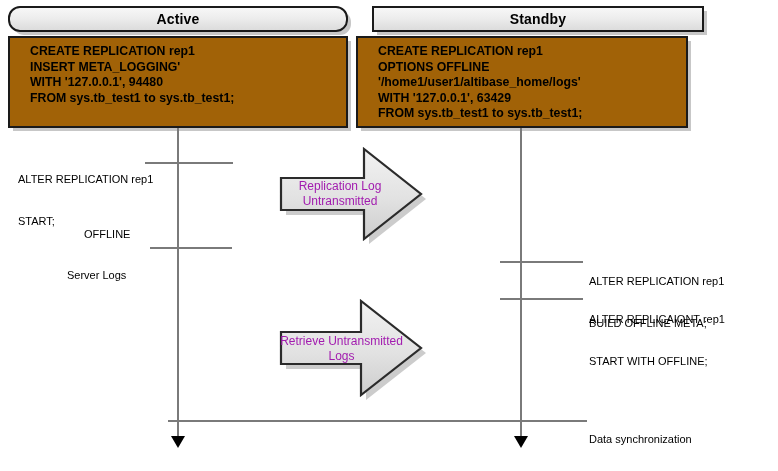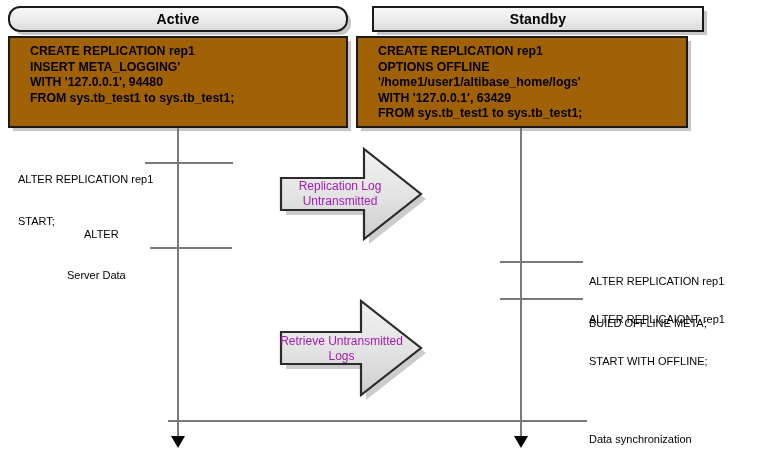--- a/index.html
+++ b/index.html
@@ -91,26 +91,26 @@
   <div class="lifeline" style="left:520px;top:128px;height:312px;"></div>
   <div class="arrowhead" style="left:514px;top:436px;"></div>
 
   <div class="tick" style="left:145px;top:162px;width:88px;"></div>
   <div class="label" style="left:18px;top:144px;">
     <div>ALTER REPLICATION rep1</div>
     <div>START;</div>
   </div>
 
   <div class="label" style="left:84px;top:199px;">
-    <div>ALTER</div>
+    <div>OFFLINE</div>
   </div>
 
   <div class="tick" style="left:150px;top:247px;width:82px;"></div>
   <div class="label" style="left:67px;top:240px;">
-    <div>Server Data</div>
+    <div>Server Logs</div>
   </div>
 
   <div class="tick" style="left:500px;top:261px;width:83px;"></div>
   <div class="label" style="left:589px;top:246px;">
     <div>ALTER REPLICATION rep1</div>
     <div>BUILD OFFLINE META;</div>
   </div>
 
   <div class="tick" style="left:500px;top:298px;width:83px;"></div>
   <div class="label" style="left:589px;top:284px;">

